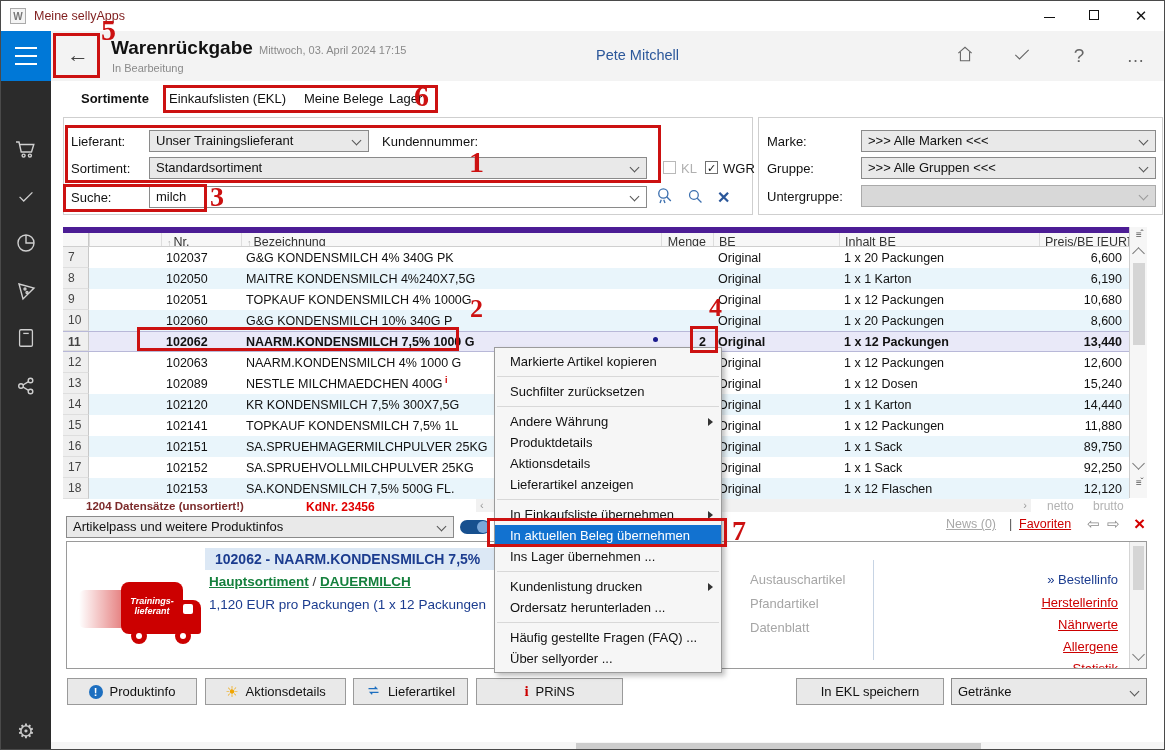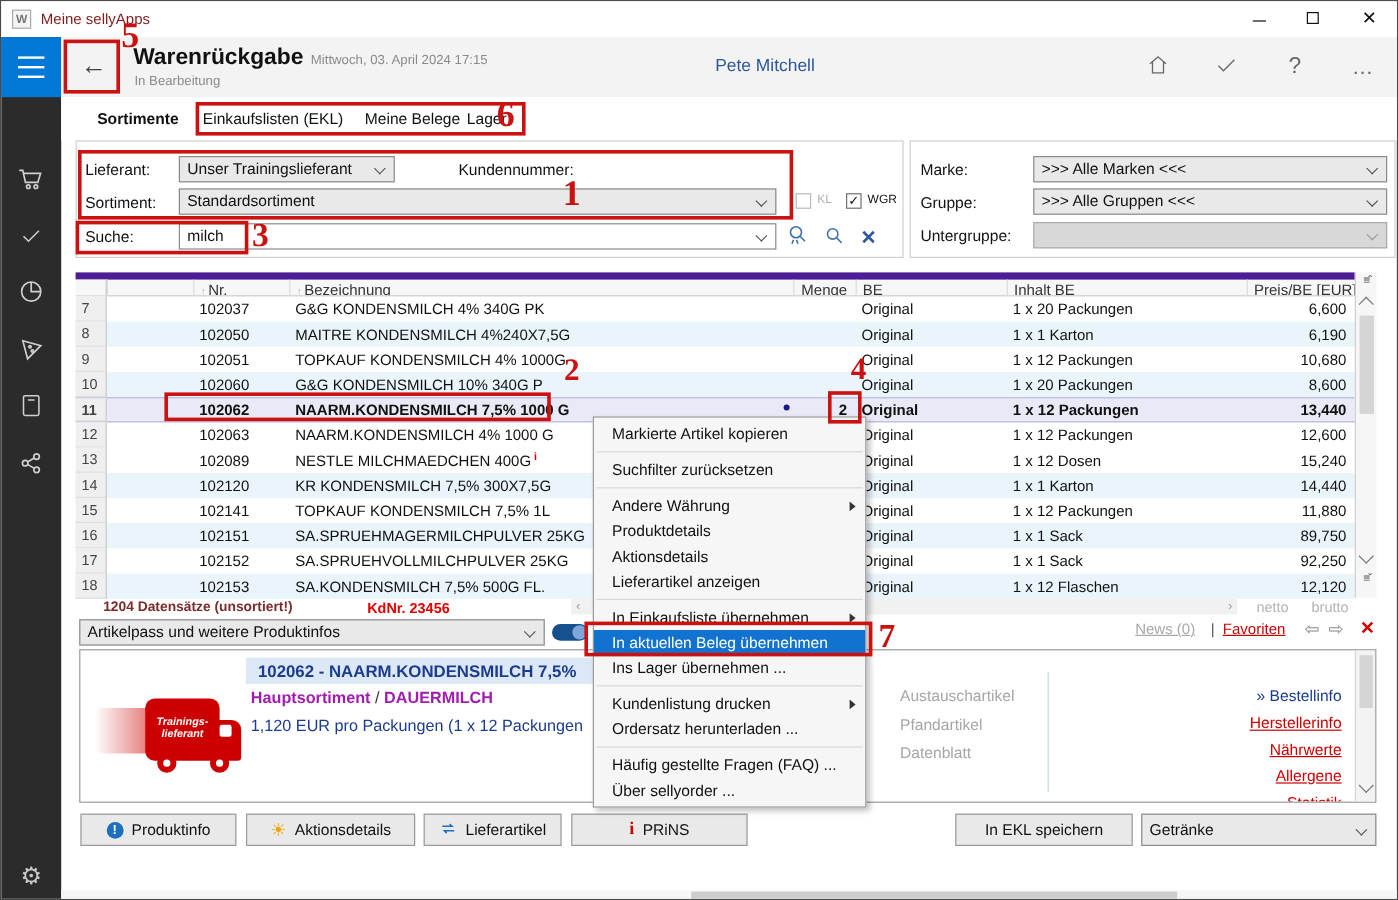--- a/index.html
+++ b/index.html
@@ -53,21 +53,21 @@
   .dd { position:absolute; height:22px; background:#e9e9e9; border:1px solid #8a8a8a; font-size:13px;
         color:#111; line-height:20px; padding:0 22px 0 6px; overflow:hidden; white-space:nowrap; }
   .dd.white { background:#fff; }
   .dd.disabled { background:#d8d8d8; border-color:#aaa; }
   .chev { position:absolute; right:8px; top:6px; width:7px; height:7px;
           border-right:1.5px solid #555; border-bottom:1.5px solid #555; transform:rotate(45deg); }
   .dd.disabled .chev { border-color:#9a9a9a; }
   .cb { position:absolute; width:13px; height:13px; border:1px solid #707070; background:#fff;
         font-size:11px; line-height:12px; text-align:center; color:#111; }
   .cb.dis { border-color:#b9b9b9; }
-  .cblab { position:absolute; font-size:10px; color:#111; }
+  .cblab { position:absolute; font-size:13px; color:#111; }
   .cblab.dis { color:#b0b0b0; }
   .sicon { position:absolute; }
   .sicon svg { stroke:#3c6fae; fill:none; stroke-width:1.6; }
   .xblue { position:absolute; color:#2b579a; font-weight:bold; font-size:16px; }
 
   
   .tbl { position:absolute; left:62px; top:226px; width:1066px; }
   .trow { display:grid; grid-template-columns:26px 72px 80px 420px 52px 126px 200px 90px;
           height:21px; align-items:center; font-size:12.5px; color:#111; }
   .thead { height:20px; background:#f7f7f7; border-top:6px solid #4c1d95; border-bottom:1px solid #cfcfcf; color:#333; }
@@ -106,21 +106,21 @@
   .pipe { position:absolute; left:1008px; top:516px; font-size:12.5px; color:#555; }
   .favs { position:absolute; left:1018px; top:516px; font-size:12.5px; color:#cc0000; text-decoration:underline; }
   .navarr { position:absolute; top:514px; font-size:15px; color:#8a8a8a; }
   .redx { position:absolute; left:1133px; top:512px; font-size:19px; font-weight:bold; color:#d40000; }
 
   
   .detail { position:absolute; left:65px; top:540px; width:1081px; height:128px; background:#fff; border:1px solid #9a9a9a; overflow:hidden; }
   .d-titleband { position:absolute; left:138px; top:6px; width:508px; height:22px; background:#dce8f5; }
   .d-title { position:absolute; left:148px; top:9px; font-size:14px; font-weight:bold; color:#1b3c8f; }
   .d-links { position:absolute; left:142px; top:32px; font-size:13.5px; }
-  .d-links a { color:#a21caf; font-weight:bold; }
+  .d-links a { color:#15803d; font-weight:bold; text-decoration:underline; }
   .d-links .sep { color:#333; font-weight:normal; }
   .d-price { position:absolute; left:142px; top:55px; font-size:13.5px; color:#1b3c8f; }
   .d-div { position:absolute; left:806px; top:18px; width:1px; height:100px; background:#c7d4e4; }
   .d-muted { position:absolute; left:683px; font-size:13px; color:#a6a6a6; }
   .d-rl { position:absolute; right:28px; font-size:13px; color:#cc0000; text-decoration:underline; text-align:right; }
   .d-best { position:absolute; right:28px; top:30px; font-size:13px; color:#1b3c8f; }
   .d-sb { position:absolute; right:0; top:0; width:17px; height:126px; background:#f3f3f3; border-left:1px solid #d5d5d5; }
   .d-sb-th { position:absolute; left:3px; top:4px; width:11px; height:44px; background:#d5d5d5; }
 
   
@@ -256,21 +256,21 @@
 
   <div class="tabs">
     <span class="tab active t0">Sortimente</span>
     <span class="tab t1">Einkaufslisten (EKL)</span>
     <span class="tab t2">Meine Belege</span>
     <span class="tab t3">Lager</span>
   </div>
 
   <div class="fbox fbox-l"></div>
   <span class="flabel" style="left:70px; top:133px;">Lieferant:</span>
-  <div class="dd" style="left:148px; top:129px; width:180px;">
+  <div class="dd" style="left:148px; top:129px; width:220px;">
     <span>Unser Trainingslieferant</span><i class="chev"></i></div>
   <span class="flabel" style="left:381px; top:133px;">Kundennummer:</span>
   <span class="flabel" style="left:70px; top:160px;">Sortiment:</span>
   <div class="dd" style="left:148px; top:156px; width:498px;">
     <span>Standardsortiment</span><i class="chev"></i></div>
   <span class="cb dis" style="left:662px; top:160px;"></span>
   <span class="cblab dis" style="left:680px; top:160px;">KL</span>
   <span class="cb" style="left:704px; top:160px;">✓</span>
   <span class="cblab" style="left:722px; top:160px;">WGR</span>
   <span class="flabel" style="left:70px; top:189px;">Suche:</span>

